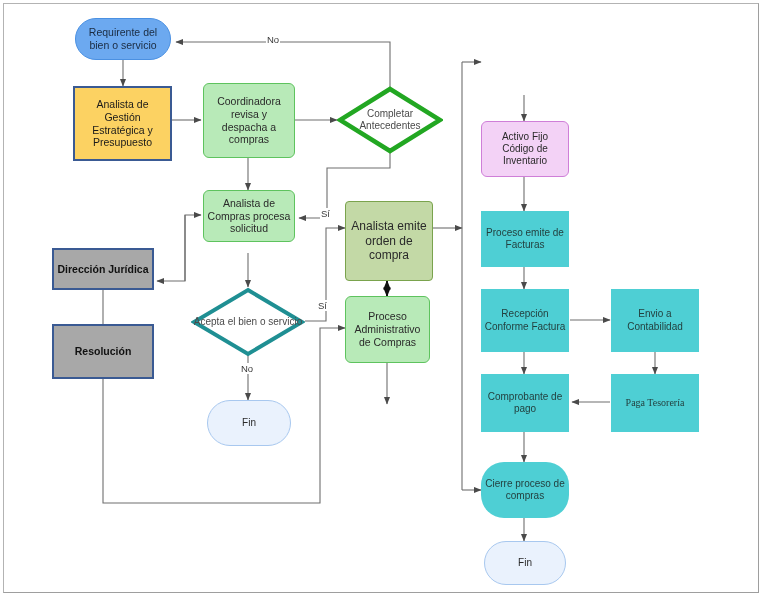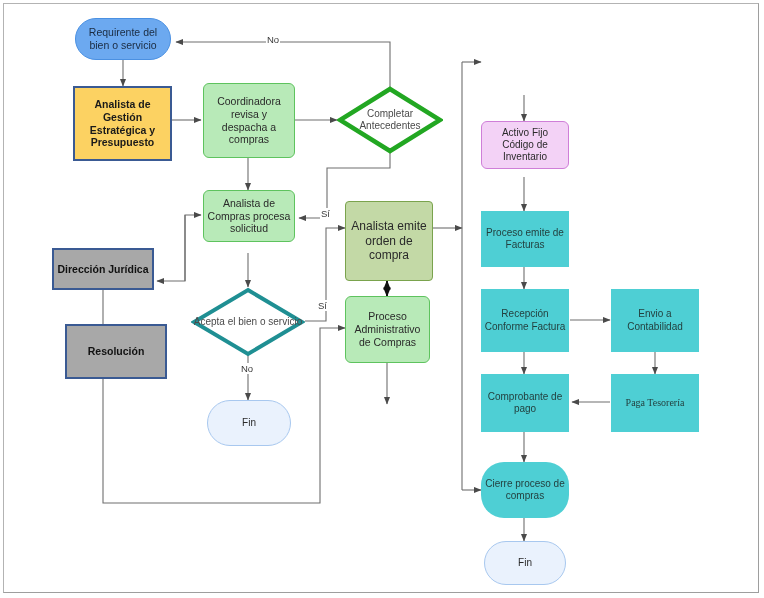--- a/index.html
+++ b/index.html
@@ -52,21 +52,21 @@
   .n-stadium-blue {
     background: #6ca9f0;
     border: 1px solid #4a90e2;
     border-radius: 22px;
     color: #1a2b40;
     font-size: 10.5px;
   }
   .n-rect-orange {
     background: #fcd262;
     border: 2px solid #3a5a93;
-    font-weight: bold;
+    font-weight: normal;
     font-size: 10.5px;
     color: #1a1a1a;
   }
   .n-rect-green {
     background: #b8eab8;
     border: 1px solid #5ec35e;
     border-radius: 6px;
     font-size: 10.5px;
     color: #2a2a2a;
   }
@@ -224,21 +224,21 @@
   </div>
 
   <div class="node n-rect-green" style="left:203px; top:190px; width:92px; height:52px;">
     <span>Analista de Compras procesa solicitud</span>
   </div>
 
   <div class="node n-rect-gray" style="left:52px; top:248px; width:102px; height:42px;">
     <span>Dirección Jurídica</span>
   </div>
 
-  <div class="node n-rect-gray" style="left:52px; top:324px; width:102px; height:55px;margin-left:13px;">
+  <div class="node n-rect-gray" style="left:52px; top:324px; width:102px; height:55px;">
     <span>Resolución</span>
   </div>
 
   <div class="diamond" style="left:191px; top:287px; width:114px; height:70px;">
     <svg width="114" height="70" viewBox="0 0 114 70" xmlns="http://www.w3.org/2000/svg">
       <polygon points="57,3 111,35 57,67 3,35" fill="#ffffff" stroke="#1f8f93" stroke-width="4"></polygon>
     </svg>
     <div class="dlabel">Acepta el bien o servicio</div>
   </div>
 
@@ -249,21 +249,21 @@
   <div class="node n-rect-green-dark" style="left:345px; top:201px; width:88px; height:80px;">
     <span>Analista emite orden de compra</span>
   </div>
 
   <div class="node n-rect-green" style="left:345px; top:296px; width:85px; height:67px;">
     <span>Proceso Administrativo de Compras</span>
   </div>
 
 
 
-  <div class="node n-rect-pink" style="left:481px; top:121px; width:88px; height:48px;">
+  <div class="node n-rect-pink" style="left:481px; top:121px; width:88px; height:56px;">
     <span>Activo Fijo Código de Inventario</span>
   </div>
 
   <div class="node n-rect-teal" style="left:481px; top:211px; width:88px; height:56px;">
     <span>Proceso emite de Facturas</span>
   </div>
 
   <div class="node n-rect-teal" style="left:481px; top:289px; width:88px; height:63px;">
     <span>Recepción Conforme Factura</span>
   </div>

